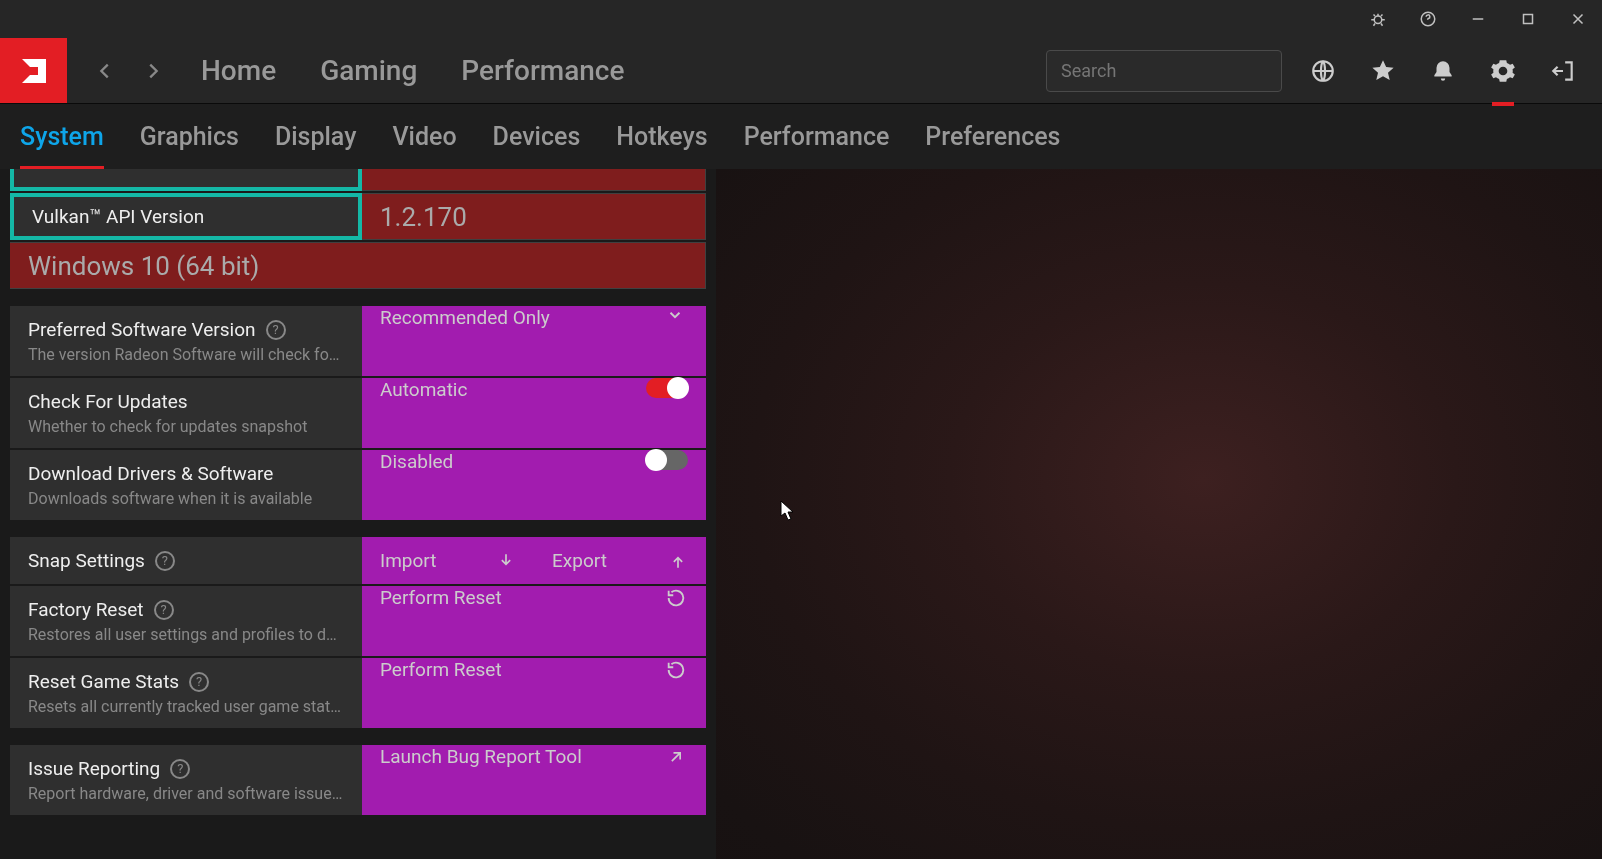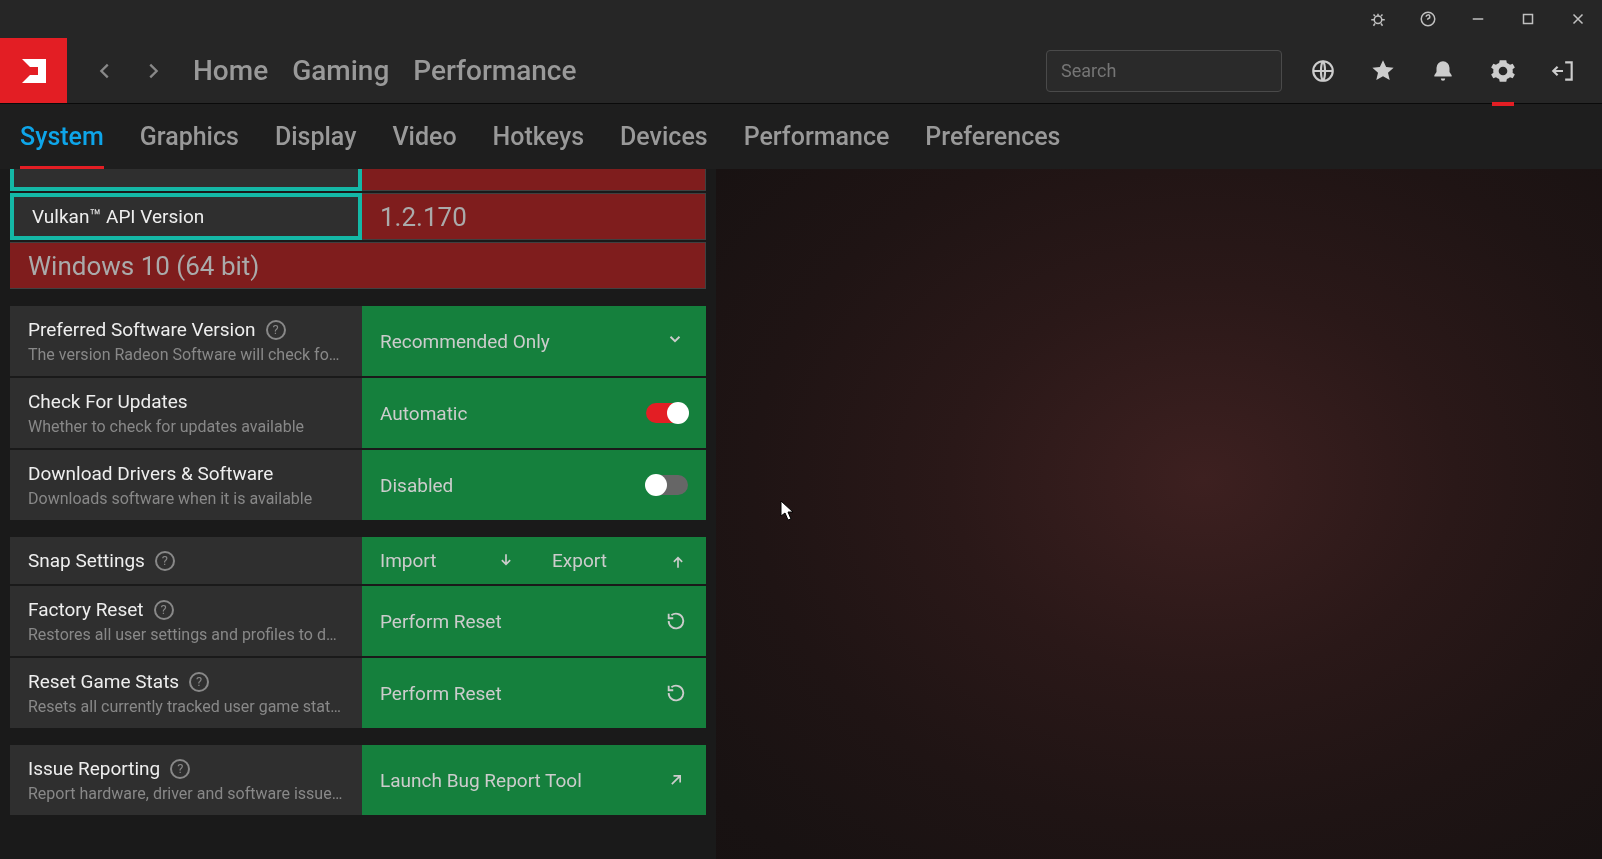--- a/index.html
+++ b/index.html
@@ -9,21 +9,21 @@
 .titlebar { height: 38px; background: #262626; display: flex; justify-content: flex-end; align-items: center; padding: 0 8px; gap: 18px; }
 .titlebar-btn { width: 32px; height: 32px; display: flex; align-items: center; justify-content: center; color: #c0c0c0; cursor: pointer; }
 .titlebar-btn svg { width: 18px; height: 18px; }
 
 
 .header { height: 65px; background: #262626; display: flex; align-items: center; position: relative; }
 .logo { width: 67px; height: 65px; background: #e31e24; display: flex; align-items: center; justify-content: center; }
 .logo svg { width: 32px; height: 32px; fill: #fff; }
 .nav-btn { width: 48px; display: flex; align-items: center; justify-content: center; cursor: pointer; color: #888; }
 .nav-btn svg { width: 22px; height: 22px; }
-.main-nav { display: flex; gap: 24px; margin-left: 16px; justify-content: space-between; }
+.main-nav { display: flex; gap: 44px; margin-left: 24px; justify-content: space-between; }
 .main-nav-item { font-size: 28px; font-weight: 500; color: #999; cursor: pointer; }
 .header-right { margin-left: auto; display: flex; align-items: center; gap: 22px; padding-right: 20px; }
 .search-box { width: 236px; height: 42px; background: #2a2a2a; border: 1px solid #4a4a4a; border-radius: 4px; display: flex; align-items: center; padding: 0 14px; }
 .search-box input { flex: 1; background: transparent; border: none; outline: none; color: #c0c0c0; font-size: 18px; }
 .search-box svg { width: 20px; height: 20px; color: #999; }
 .header-icon { width: 38px; height: 38px; display: flex; align-items: center; justify-content: center; cursor: pointer; color: #ccc; position: relative; }
 .header-icon svg { width: 26px; height: 26px; }
 .header-icon.active::after { content: ''; position: absolute; bottom: -16px; left: 8px; right: 8px; height: 4px; background: #e31e24; }
 
 
@@ -45,21 +45,21 @@
 .info-value.cut { border-top: none; }
 
 .section-gap { height: 15px; }
 
 
 .setting-row { display: flex; margin-bottom: 2px; }
 .setting-left { width: 352px; background: #2f2f2f; padding: 12px 18px; }
 .setting-title { font-size: 19px; color: #eee; display: inline-flex; align-items: center; gap: 10px; }
 .setting-desc { font-size: 16px; color: #888; margin-top: 4px; white-space: nowrap; overflow: hidden; text-overflow: ellipsis; }
 .help-icon { display: inline-flex; width: 20px; height: 20px; border: 2px solid #888; border-radius: 50%; align-items: center; justify-content: center; font-size: 13px; color: #888; flex-shrink: 0; }
-.setting-right { flex: 1; background: #15803d; display: flex; align-items: center; padding: 0 18px; font-size: 19px; color: #ccc; position: relative; }
+.setting-right { flex: 1; background: #a21caf; display: flex; padding: 0 18px; font-size: 19px; color: #ccc; position: relative; }
 .setting-right.split { padding: 0; }
 .split-half { flex: 1; display: flex; align-items: center; justify-content: space-between; padding: 0 18px; cursor: pointer; }
 .chev { position: absolute; right: 22px; color: #ccc; }
 
 
 .toggle { width: 42px; height: 20px; border-radius: 10px; position: absolute; right: 18px; cursor: pointer; }
 .toggle.on { background: #e31e24; }
 .toggle.off { background: #666; }
 .toggle-knob { width: 22px; height: 22px; background: #fff; border-radius: 50%; position: absolute; top: -1px; }
 .toggle.on .toggle-knob { right: -1px; }
@@ -160,22 +160,22 @@
         </svg>
     </div>
   </div>
 </div>
 
 <div class="subtabs">
   <div class="subtab active">System</div>
   <div class="subtab">Graphics</div>
   <div class="subtab">Display</div>
   <div class="subtab">Video</div>
+  <div class="subtab">Devices</div>
   <div class="subtab">Hotkeys</div>
-  <div class="subtab">Devices</div>
   <div class="subtab">Performance</div>
   <div class="subtab">Preferences</div>
 </div>
 
 <div class="content">
   <div class="left-col">
 
     <div class="info-row" style="height:22px;">
       <div class="info-label cut" style="align-items:flex-start;padding-top:0;overflow:hidden;"></div>
       <div class="info-value cut" style="align-items:flex-start;padding-top:0;overflow:hidden;"></div>
@@ -207,21 +207,21 @@
             </svg>
         </span>
       </div>
     </div>
 
     <div class="setting-row">
       <div class="setting-left">
         <div class="setting-title">
             <span>Check For Updates</span>
           </div>
-        <div class="setting-desc">Whether to check for updates available</div>
+        <div class="setting-desc">Whether to check for updates snapshot</div>
       </div>
       <div class="setting-right">
         <span>Automatic</span>
         <div class="toggle on">
             <div class="toggle-knob"></div>
           </div>
       </div>
     </div>
 
     <div class="setting-row">

